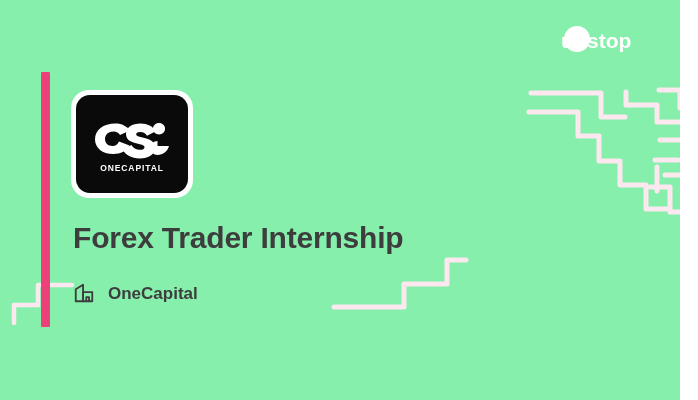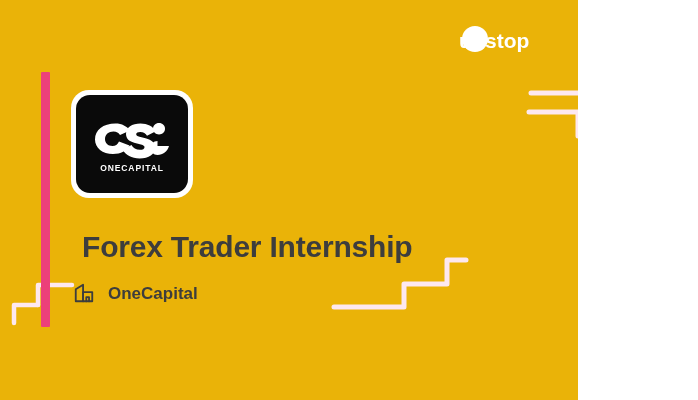--- a/index.html
+++ b/index.html
@@ -6,23 +6,23 @@
     margin: 0;
     padding: 0;
   }
   body {
     font-family: "Liberation Sans", sans-serif;
     background: #ffffff;
   }
 
   #banner {
     position: relative;
-    width: 578px;
+    width: 680px;
     height: 400px;
-    background: #eab308;
+    background: #86efac;
     overflow: hidden;
   }
 
   
   .deco-layer {
     position: absolute;
     inset: 0;
     pointer-events: none;
   }
   .deco-layer svg {
@@ -103,21 +103,21 @@
     letter-spacing: 0.9px;
     margin-top: 5px;
     line-height: 1;
   }
 
   
   .job-title {
     position: absolute;
     left: 73px;
     top: 220px;
-    margin: 9px;
+    margin: 0;
     font-family: "Liberation Sans", sans-serif;
     font-size: 30px;
     font-weight: bold;
     color: #3D3D3D;
     letter-spacing: -0.2px;
     line-height: 1.2;
     white-space: nowrap;
   }
 
   

